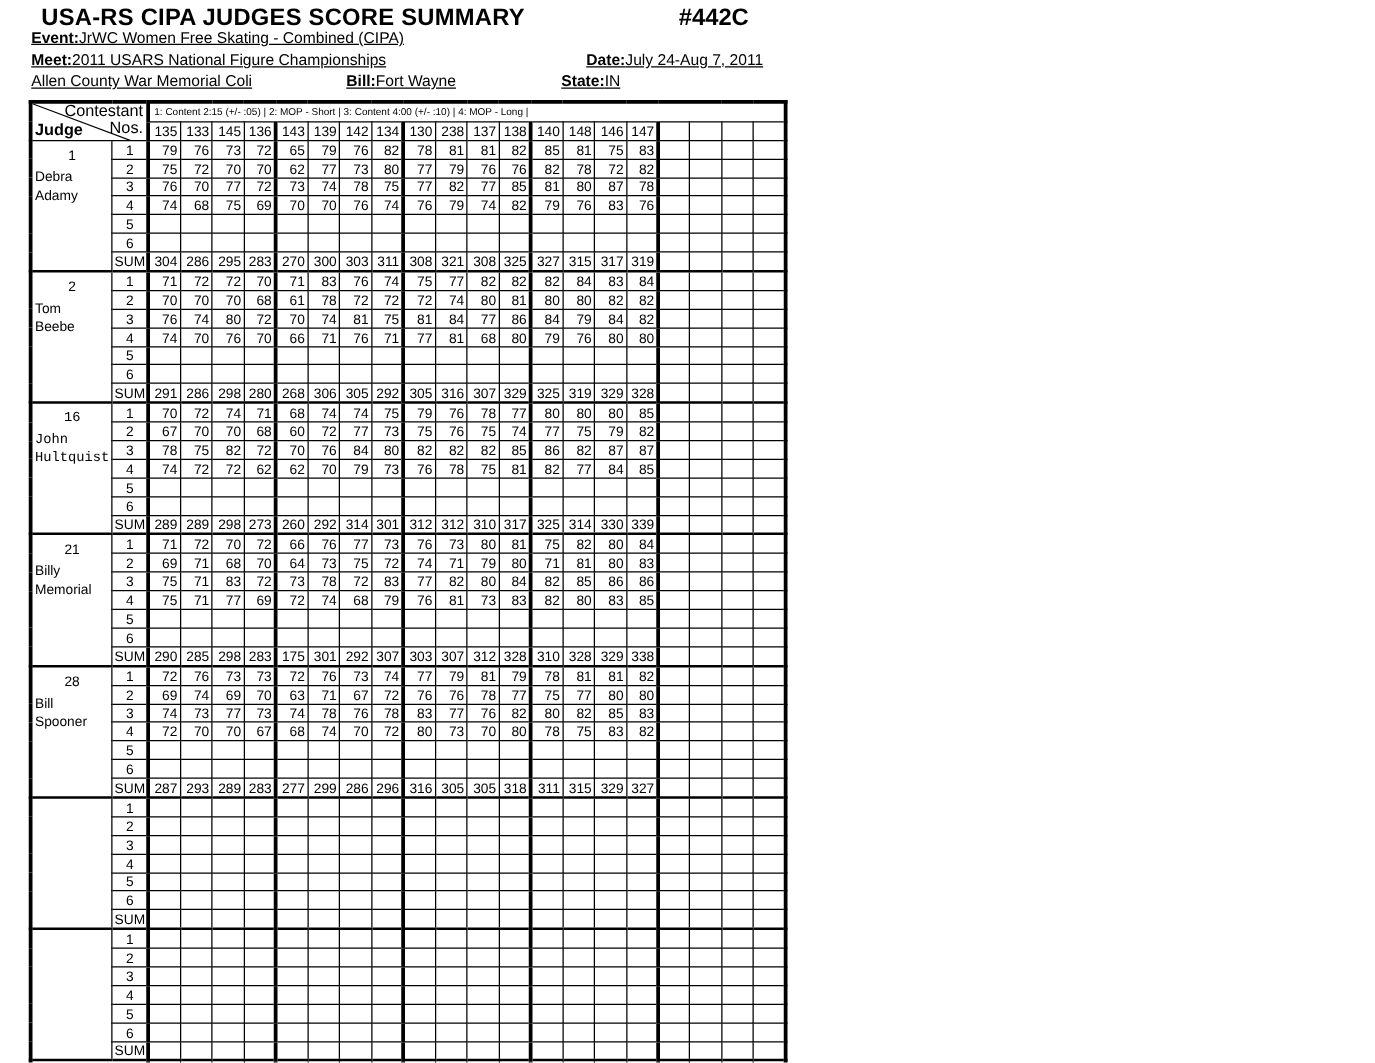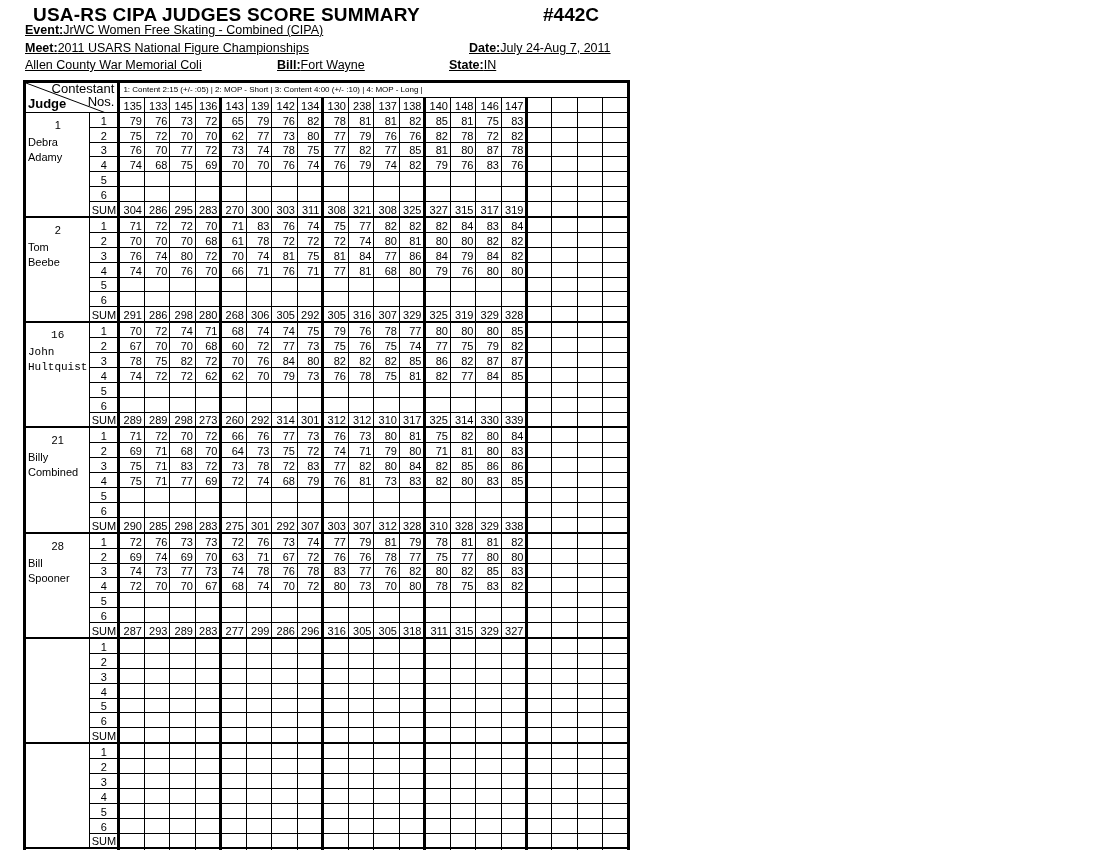--- a/index.html
+++ b/index.html
@@ -603,21 +603,21 @@
         <td class="">339</td>
         <td class="thick-l"></td>
         <td class=""></td>
         <td class=""></td>
         <td class=""></td>
       </tr>
       <tr class="">
         <td class="judgecell" rowspan="7" style="border-bottom: 2px solid rgb(0, 0, 0);">
           <span class="jno">21</span>
           <div>Billy</div>
-          <div>Combined</div>
+          <div>Memorial</div>
         </td>
         <td class="rowlbl">1</td>
         <td class="thick-l">71</td>
         <td class="">72</td>
         <td class="">70</td>
         <td class="">72</td>
         <td class="thick-l">66</td>
         <td class="">76</td>
         <td class="">77</td>
         <td class="">73</td>
@@ -748,21 +748,21 @@
         <td class=""></td>
         <td class=""></td>
         <td class=""></td>
       </tr>
       <tr class="sumrow">
         <td class="rowlbl">SUM</td>
         <td class="thick-l">290</td>
         <td class="">285</td>
         <td class="">298</td>
         <td class="">283</td>
-        <td class="thick-l">275</td>
+        <td class="thick-l">175</td>
         <td class="">301</td>
         <td class="">292</td>
         <td class="">307</td>
         <td class="thick-l">303</td>
         <td class="">307</td>
         <td class="">312</td>
         <td class="">328</td>
         <td class="thick-l">310</td>
         <td class="">328</td>
         <td class="">329</td>

